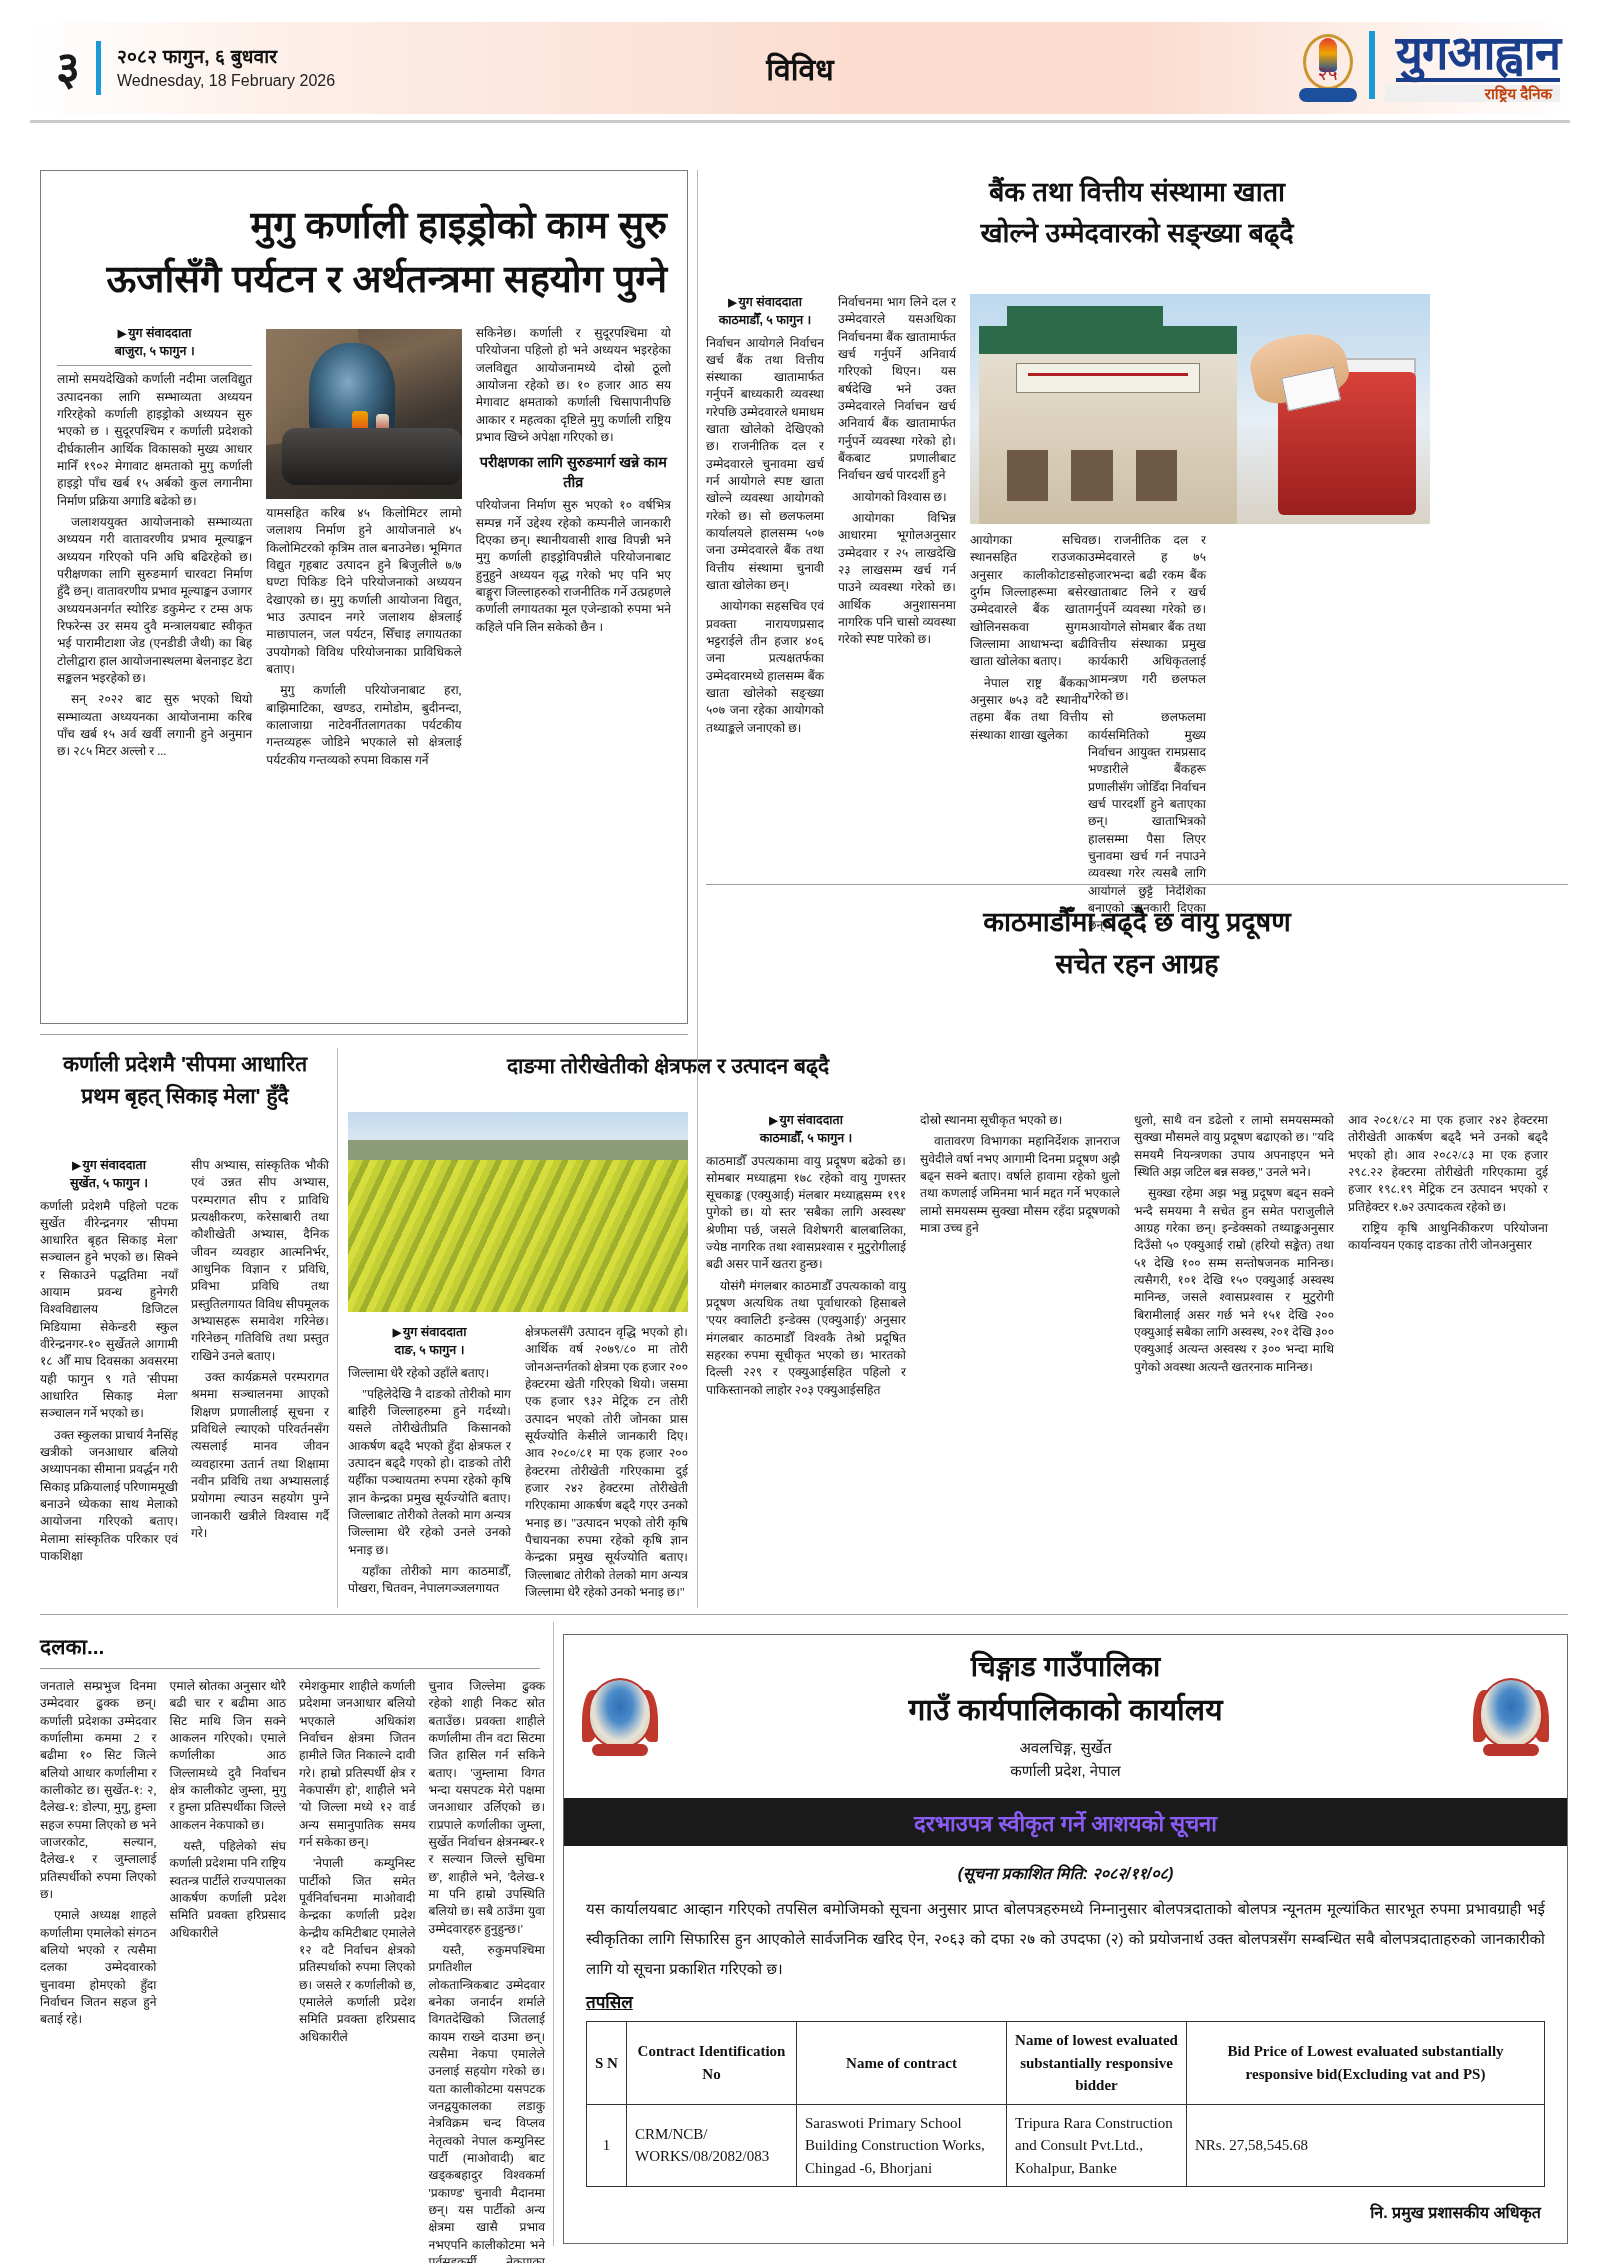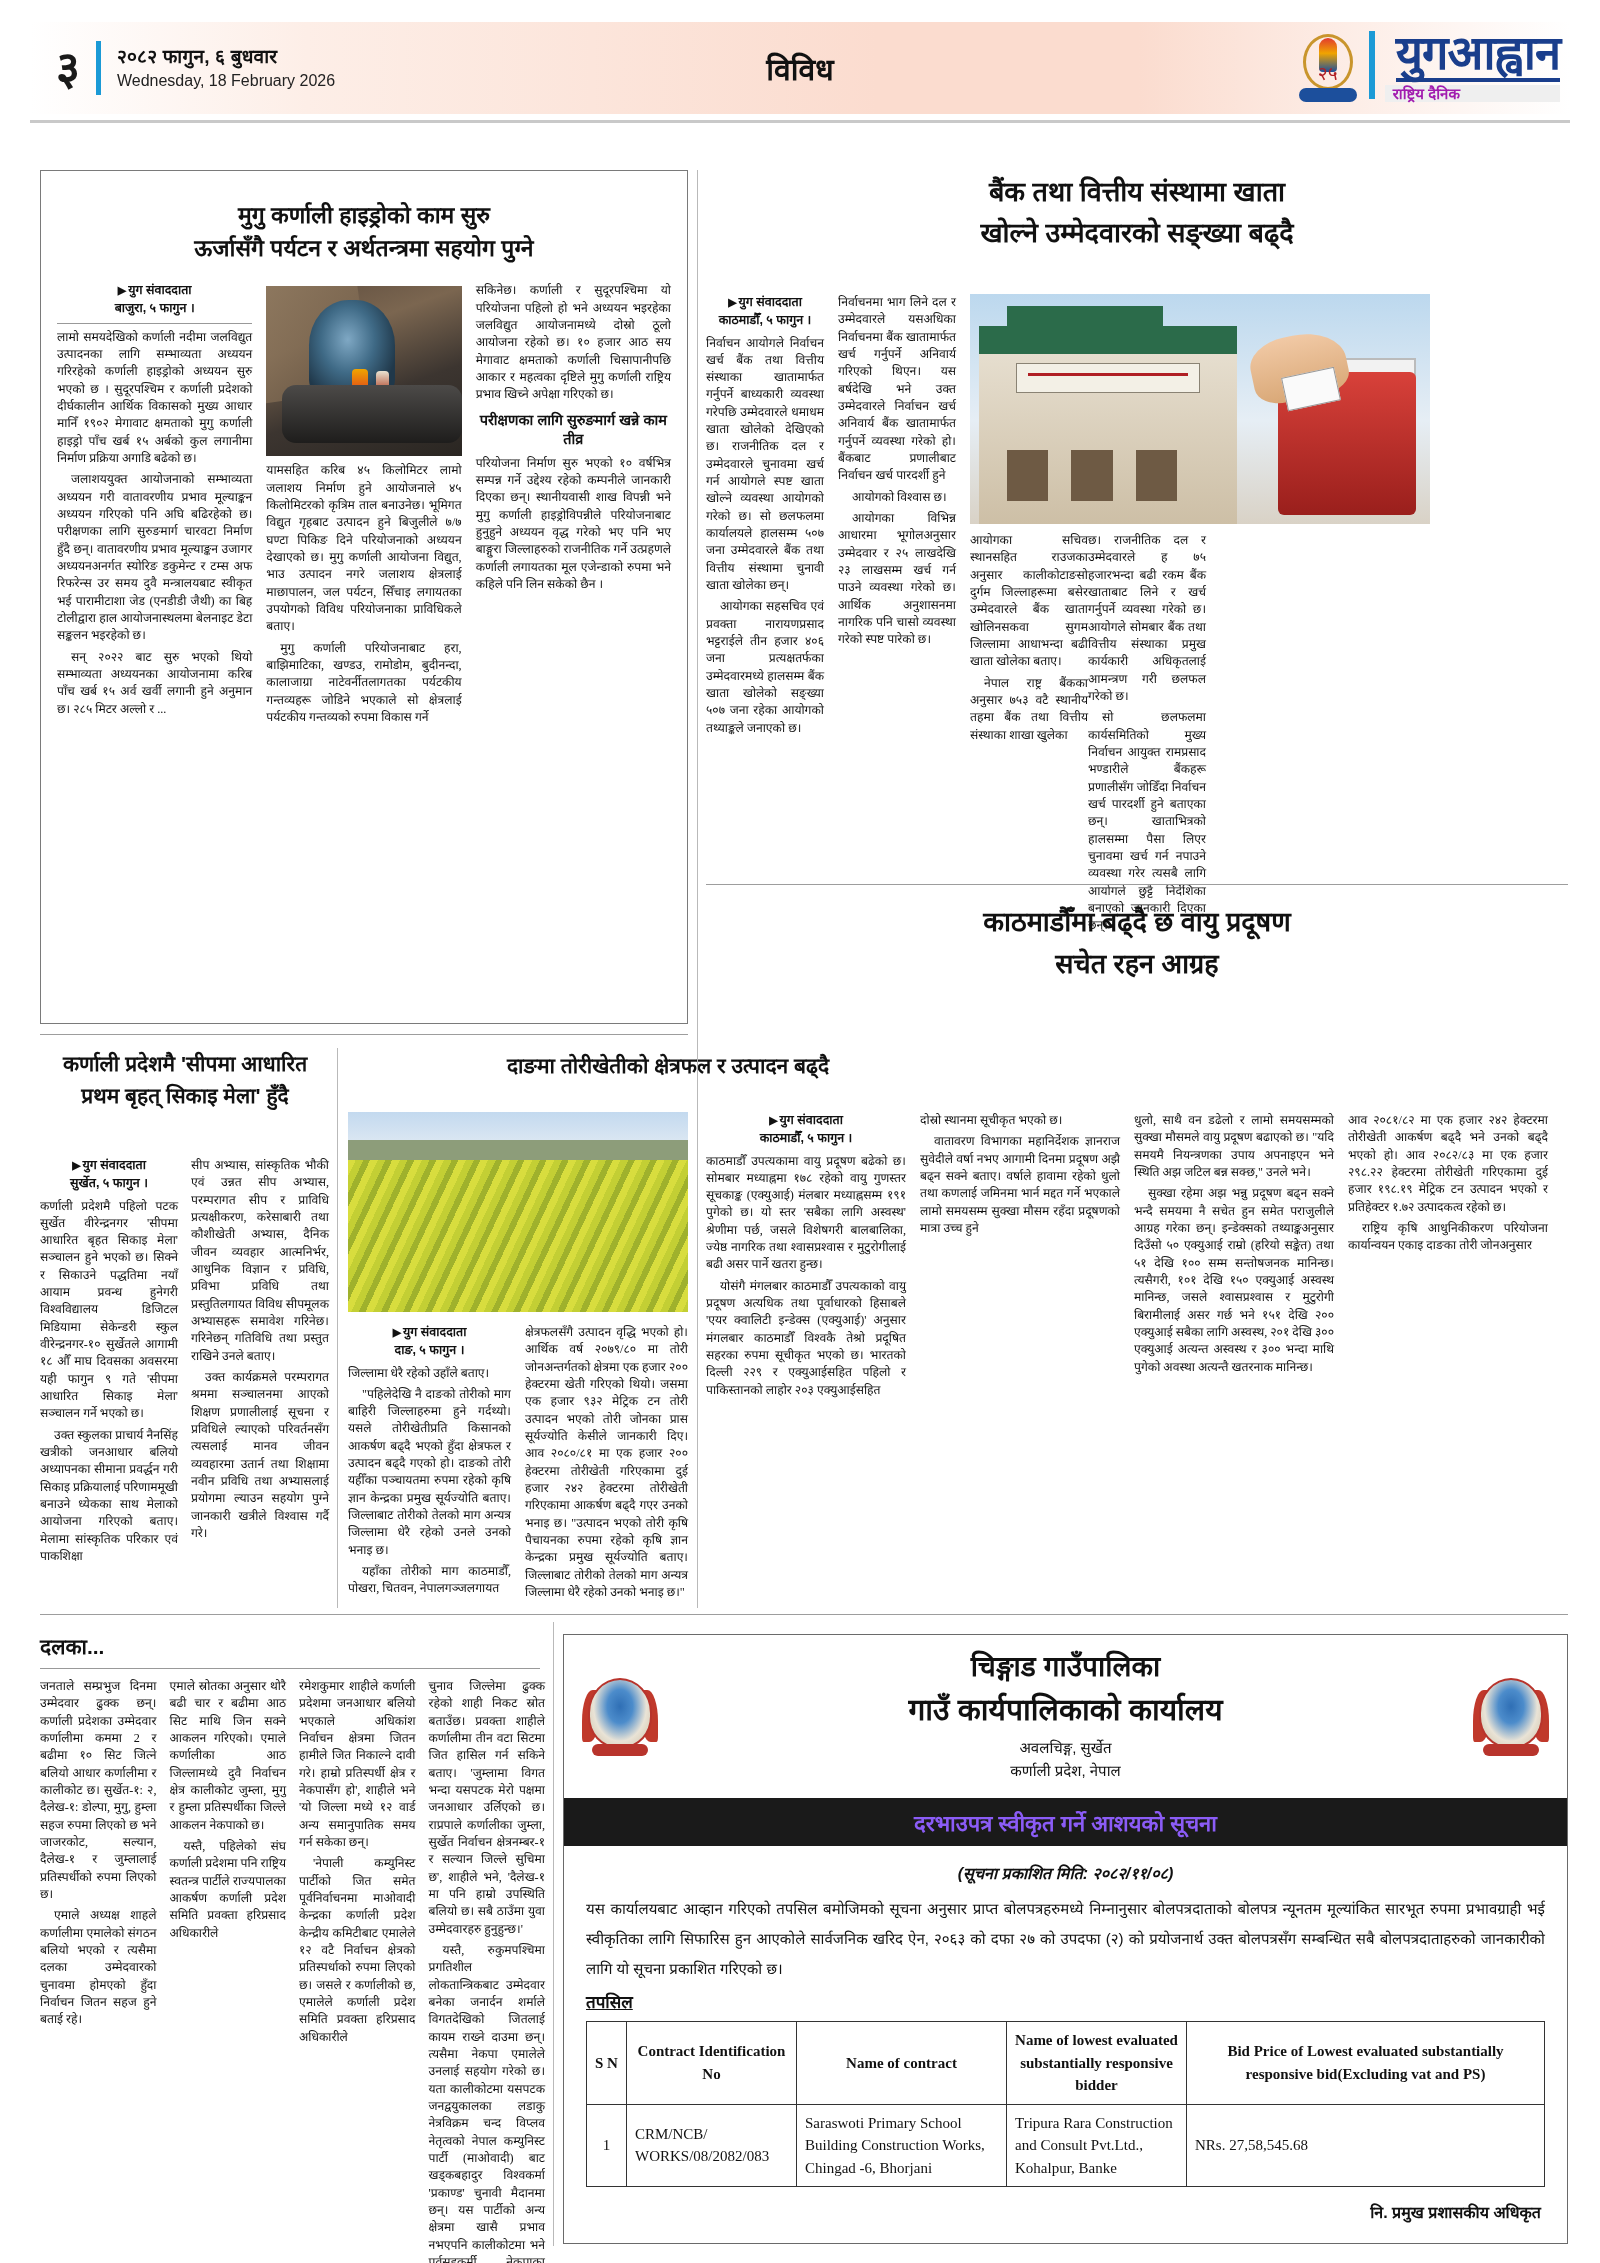--- a/index.html
+++ b/index.html
@@ -41,42 +41,42 @@
       background:linear-gradient(180deg,#e23b2e 0%,#f0a400 45%,#1c4f9c 100%); border-radius:9px 9px 4px 4px; }
   .emblem .num { position:absolute; bottom:18px; left:50%; transform:translateX(-50%);
       font-family:"Liberation Sans", sans-serif; font-size:19px; font-weight:400; color:#b01f24;}
   .logo-bar { width:6px; height:68px; background:#1b9ad6; }
   .logo-text { line-height:1; }
   .logo-text .name {
     font-family:"Liberation Sans", sans-serif; font-weight:bold; font-size:47px; color:#1a3e8c;
     letter-spacing:-1px; display:block; border-bottom:4px solid #1a3e8c; padding-bottom:2px;margin-left:11px;
   }
   .logo-text .tag {
-    display:block; text-align:left; font-family:"Liberation Sans", sans-serif;
-    font-size:15px; font-weight:600; color:#a21caf; margin-top:3px;
+    display:block; text-align:right; font-family:"Liberation Sans", sans-serif;
+    font-size:15px; font-weight:600; color:#c2410c; margin-top:3px;
     background:#efefef; padding:1px 8px;
   }
   .mast-underline { margin:6px 30px 0 30px; height:3px; background:#c9c9c9; }
 
   
   .col { font-size:12.2px; line-height:1.42; text-align:justify; hyphens:auto; }
   .col p { margin:0 0 4px 0; text-indent:14px; }
   .col p.first { text-indent:0; }
   .headline-np { font-family:"Liberation Sans", sans-serif; font-weight:bold; color:#111; }
 
   .byline { text-align:center; margin-bottom:5px; }
   .byline .bl1 { font-family:"Liberation Sans", sans-serif; font-size:12.5px; font-weight:700; }
   .byline .bl1:before { content:"\25B6"; font-size:11px; margin-right:2px; }
   .byline .bl2 { font-family:"Liberation Sans", sans-serif; font-size:12.5px; font-weight:700; display:block; }
   .rule-sep { border:0; border-top:1px solid #999; margin:4px 0 5px 0; }
 
   
   .lead-box { position:absolute; left:40px; top:148px; width:648px; height:854px;
       border:1px solid #7a7a7a; padding:18px 16px 10px 16px; }
-  .lead-head { font-size:23px; line-height:1.42; text-align:center; margin:10px 4px 18px 4px; }
+  .lead-head { font-size:38px; line-height:1.42; text-align:right; margin:10px 4px 18px 4px; }
   .lead-cols { display:flex; gap:14px; }
   .lead-c { width:196px; }
   .lead-photo { width:100%; height:170px; margin:4px 0 6px 0; position:relative; overflow:hidden;
       background:linear-gradient(160deg,#5d4c3e 0%,#7b6650 30%,#3c3530 62%,#2a2622 100%); }
   .lead-photo .rockA { position:absolute; left:-10%; top:-5%; width:60%; height:70%;
       background:linear-gradient(140deg,#9b8468,#6b5743); transform:rotate(-8deg); opacity:.85; }
   .lead-photo .tunnel { position:absolute; left:22%; top:8%; width:44%; height:58%;
       background:radial-gradient(ellipse at 45% 40%, #7fa8c4 0%, #3f6a86 40%, #20384a 75%); border-radius:46% 46% 20% 20%; }
   .lead-photo .pipe { position:absolute; left:8%; bottom:8%; width:92%; height:34%;
       background:linear-gradient(180deg,#4c4a48,#1e1d1c); border-radius:14px; }

